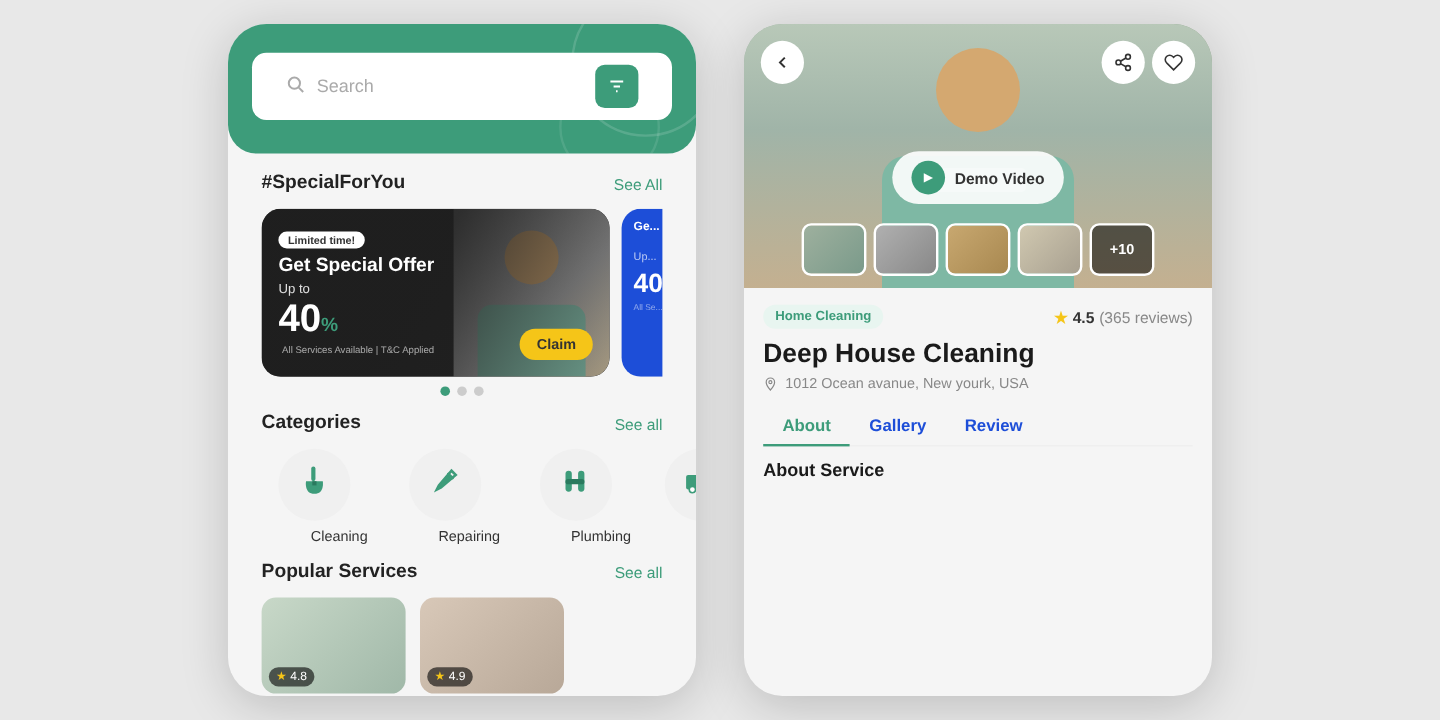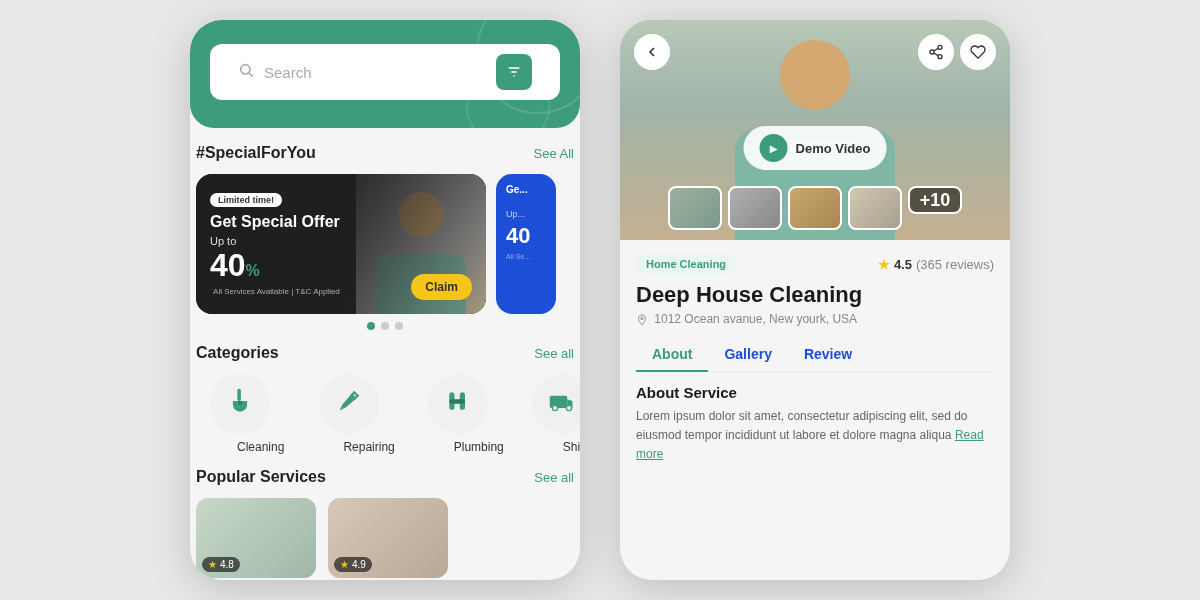--- a/index.html
+++ b/index.html
@@ -77,21 +77,21 @@
       height: 36px;
       display: flex;
       align-items: center;
       justify-content: center;
       cursor: pointer;
     }
 
     .phone-body {
       flex: 1;
       overflow: hidden;
-      padding: 16px 6px 0;
+      padding: 16px 28px 0;
     }
 
     .section-header {
       display: flex;
       justify-content: space-between;
       align-items: center;
       margin-bottom: 12px;
     }
     .section-title {
       font-size: 16px;
@@ -368,28 +368,28 @@
       background: #aaa;
       overflow: hidden;
       border: 2px solid white;
     }
     .thumb-1 { background: linear-gradient(135deg, #9eb09e, #7a9a8a); }
     .thumb-2 { background: linear-gradient(135deg, #b0b0b0, #888); }
     .thumb-3 { background: linear-gradient(135deg, #c8a870, #a88850); }
     .thumb-4 { background: linear-gradient(135deg, #d0c8b0, #a8a090); }
     .thumb-more {
       width: 54px;
-      height: 28px;
+      height: 44px;
       border-radius: 8px;
       background: rgba(0,0,0,0.55);
       display: flex;
       align-items: center;
       justify-content: center;
       color: white;
-      font-size: 18px;
+      font-size: 12px;
       font-weight: 700;
       border: 2px solid white;
     }
 
     .detail-body {
       flex: 1;
       padding: 14px 16px 0;
       overflow: hidden;
     }
     .detail-meta {
@@ -679,17 +679,14 @@
       </div>
       <div class="tab-item">
         <span>Gallery</span>
       </div>
       <div class="tab-item">
         <span>Review</span>
       </div>
     </div>
 
     <div class="about-title">About Service</div>
-    <div class="about-text">
-      <span>Lorem ipsum dolor sit amet, consectetur adipiscing elit, sed do eiusmod tempor incididunt ut labore et dolore magna aliqua </span><span class="read-more">Read more</span>
-    </div>
   </div>
 </div>
 
 </body></html>

